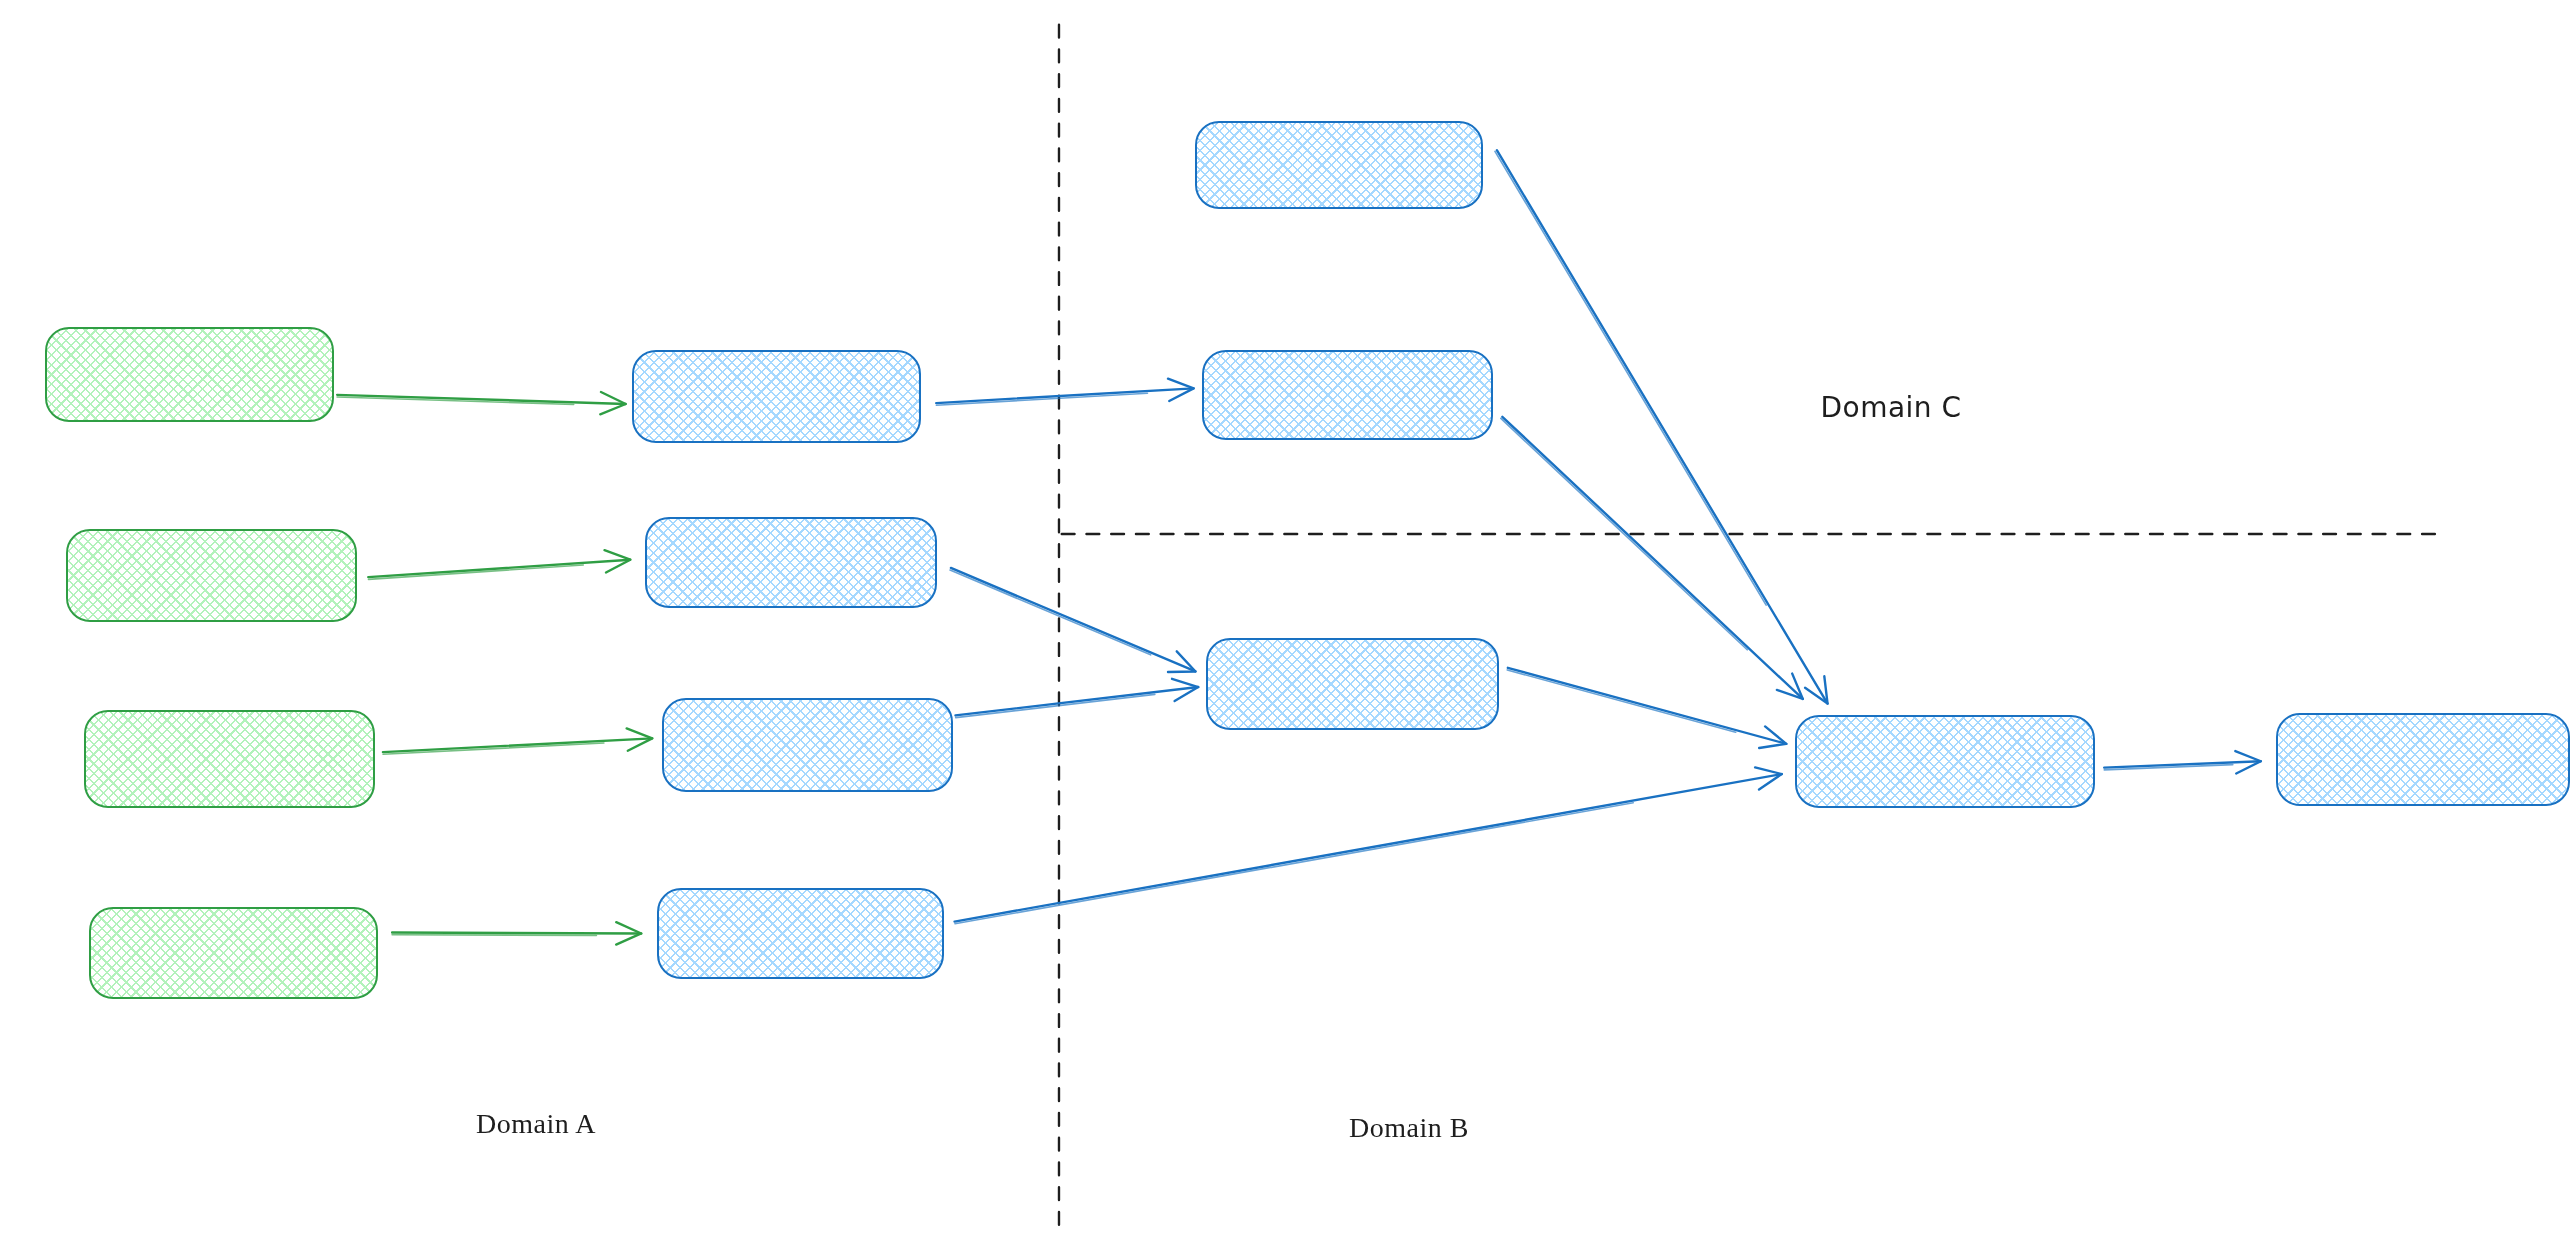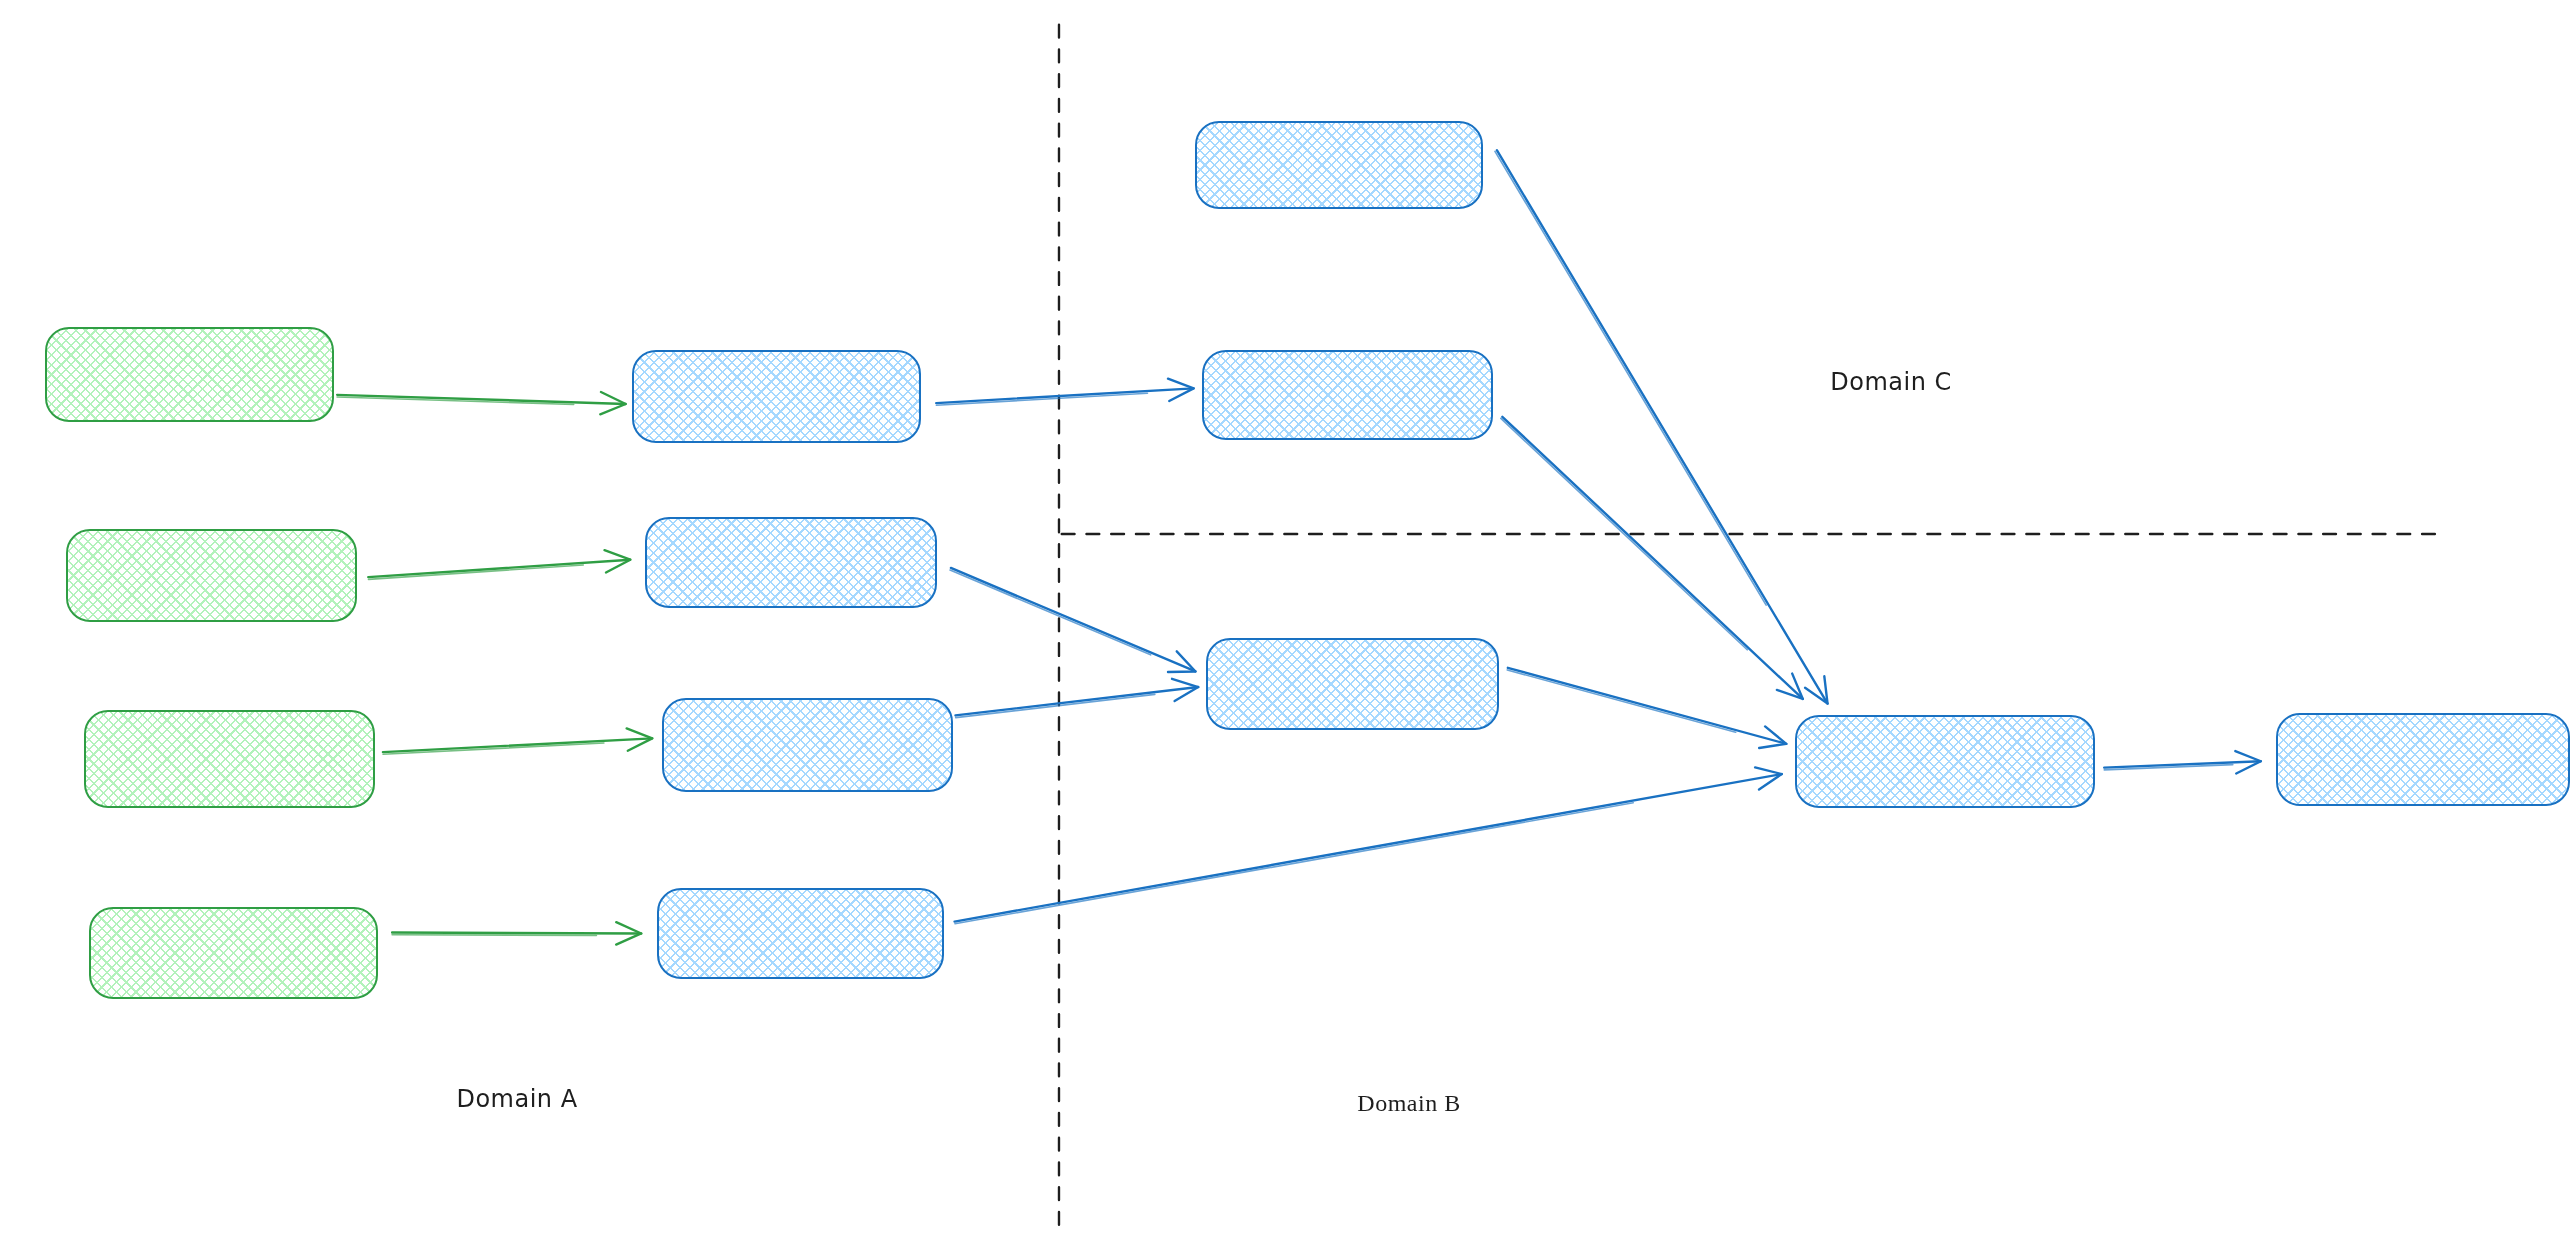--- a/index.html
+++ b/index.html
@@ -25,24 +25,25 @@
   }
   .node.blue{
     border-color:var(--blue-stroke);
     background-image:
       repeating-linear-gradient(45deg,  var(--blue-fill) 0px, var(--blue-fill) 1.6px, transparent 1.6px, transparent 6.9px),
       repeating-linear-gradient(135deg, var(--blue-fill) 0px, var(--blue-fill) 1.6px, transparent 1.6px, transparent 6.9px);
   }
   .diagram-label{
     position:absolute;
     transform:translate(-50%,-50%);
-    font-size:24px;
+    font-size:28px;
     letter-spacing:0.5px;
     color:var(--ink);
     white-space:nowrap;
+    margin-top:25px;
   }
 </style>
 </head>
 <body>
 
 <div id="canvas">
   <svg id="connector-layer" xmlns="http://www.w3.org/2000/svg" viewBox="0 0 2812 1370">
       <g>
         <path d="M 1156 27 L 1156 1345" stroke="#1e1e1e" stroke-width="2.6" fill="none" stroke-linecap="round" stroke-dasharray="14 13"></path>
       </g>
@@ -116,17 +117,17 @@
     <div class="node green" style="left: 89px; top: 907px; width: 289px; height: 92px;"></div>
     <div class="node blue" style="left: 632px; top: 350px; width: 289px; height: 93px;"></div>
     <div class="node blue" style="left: 645px; top: 517px; width: 292px; height: 91px;"></div>
     <div class="node blue" style="left: 662px; top: 698px; width: 291px; height: 94px;"></div>
     <div class="node blue" style="left: 657px; top: 888px; width: 287px; height: 91px;"></div>
     <div class="node blue" style="left: 1195px; top: 121px; width: 288px; height: 88px;"></div>
     <div class="node blue" style="left: 1202px; top: 350px; width: 291px; height: 90px;"></div>
     <div class="node blue" style="left: 1206px; top: 638px; width: 293px; height: 92px;"></div>
     <div class="node blue" style="left: 1795px; top: 715px; width: 300px; height: 93px;"></div>
     <div class="node blue" style="left: 2276px; top: 713px; width: 294px; height: 93px;"></div>
-    <div class="diagram-label" style="left: 517px; top: 1099px;">Domain A</div>
+    <div class="diagram-label" style="left: 536px; top: 1099px; font-family: Liberation Serif, serif;">Domain A</div>
     <div class="diagram-label" style="left: 1409px; top: 1103px; font-family: Liberation Serif, serif;">Domain B</div>
     <div class="diagram-label" style="left: 1891px; top: 382px;">Domain C</div>
   </div>
 
 
 </body></html>

